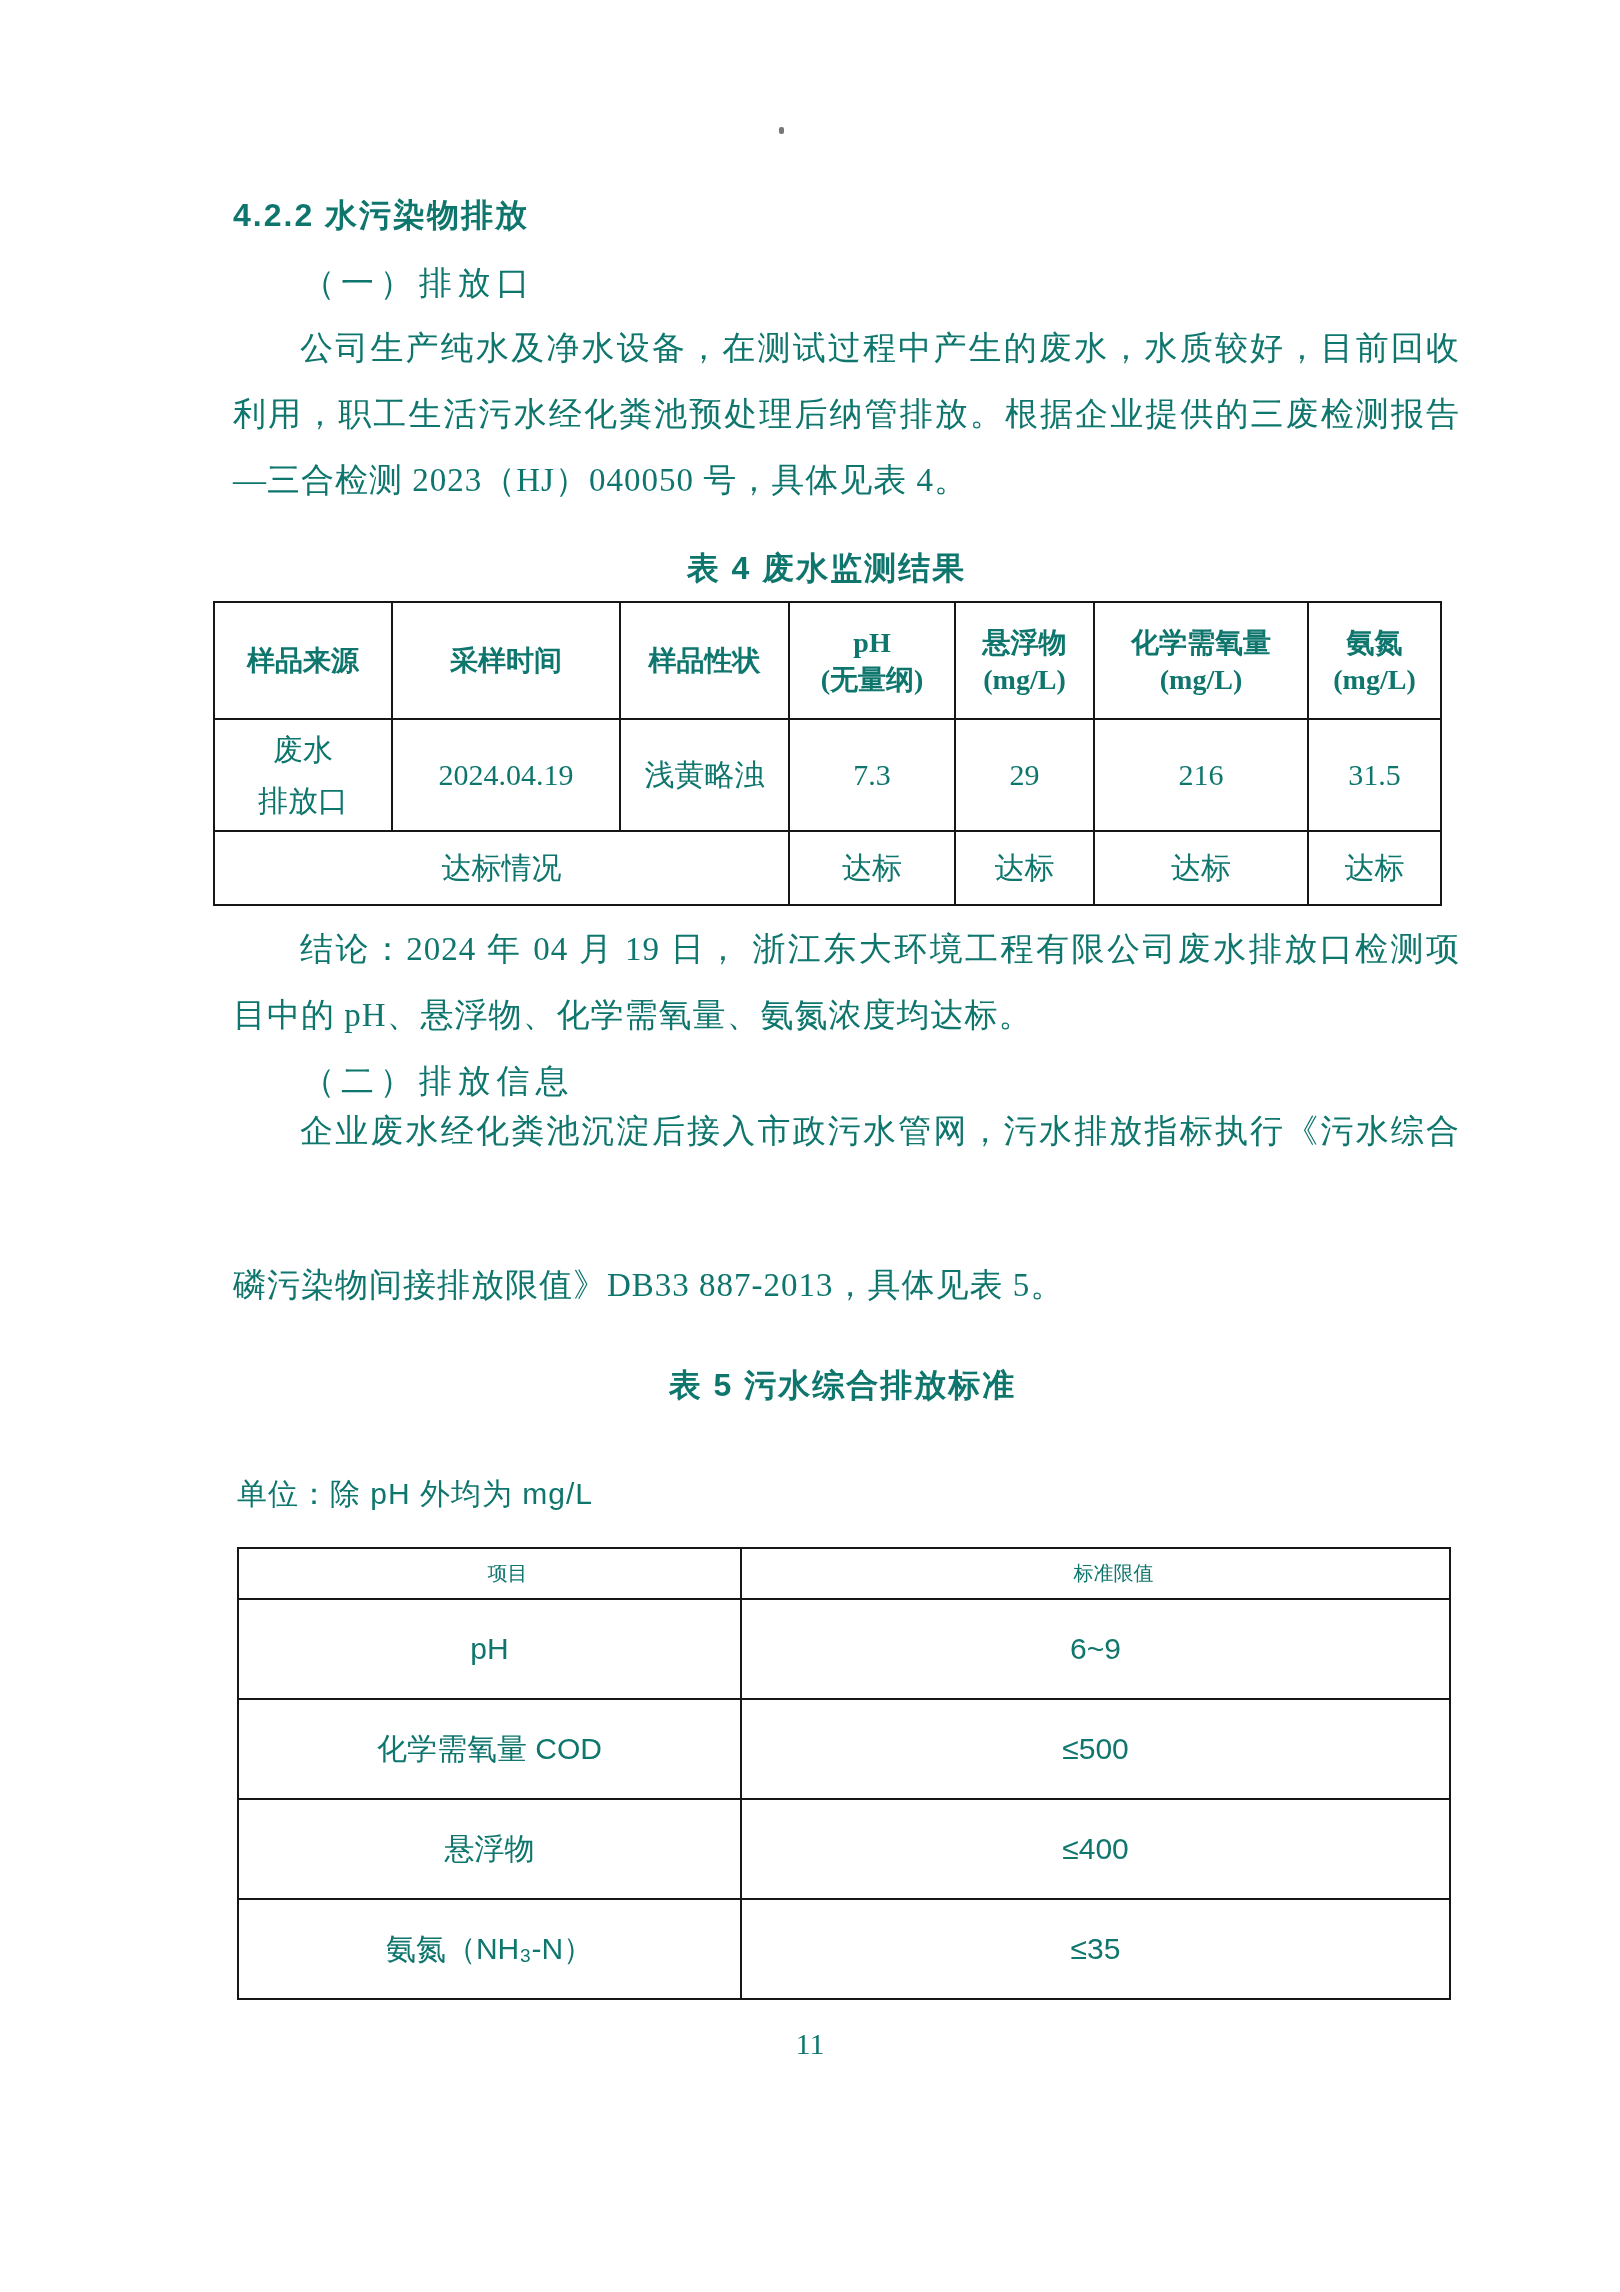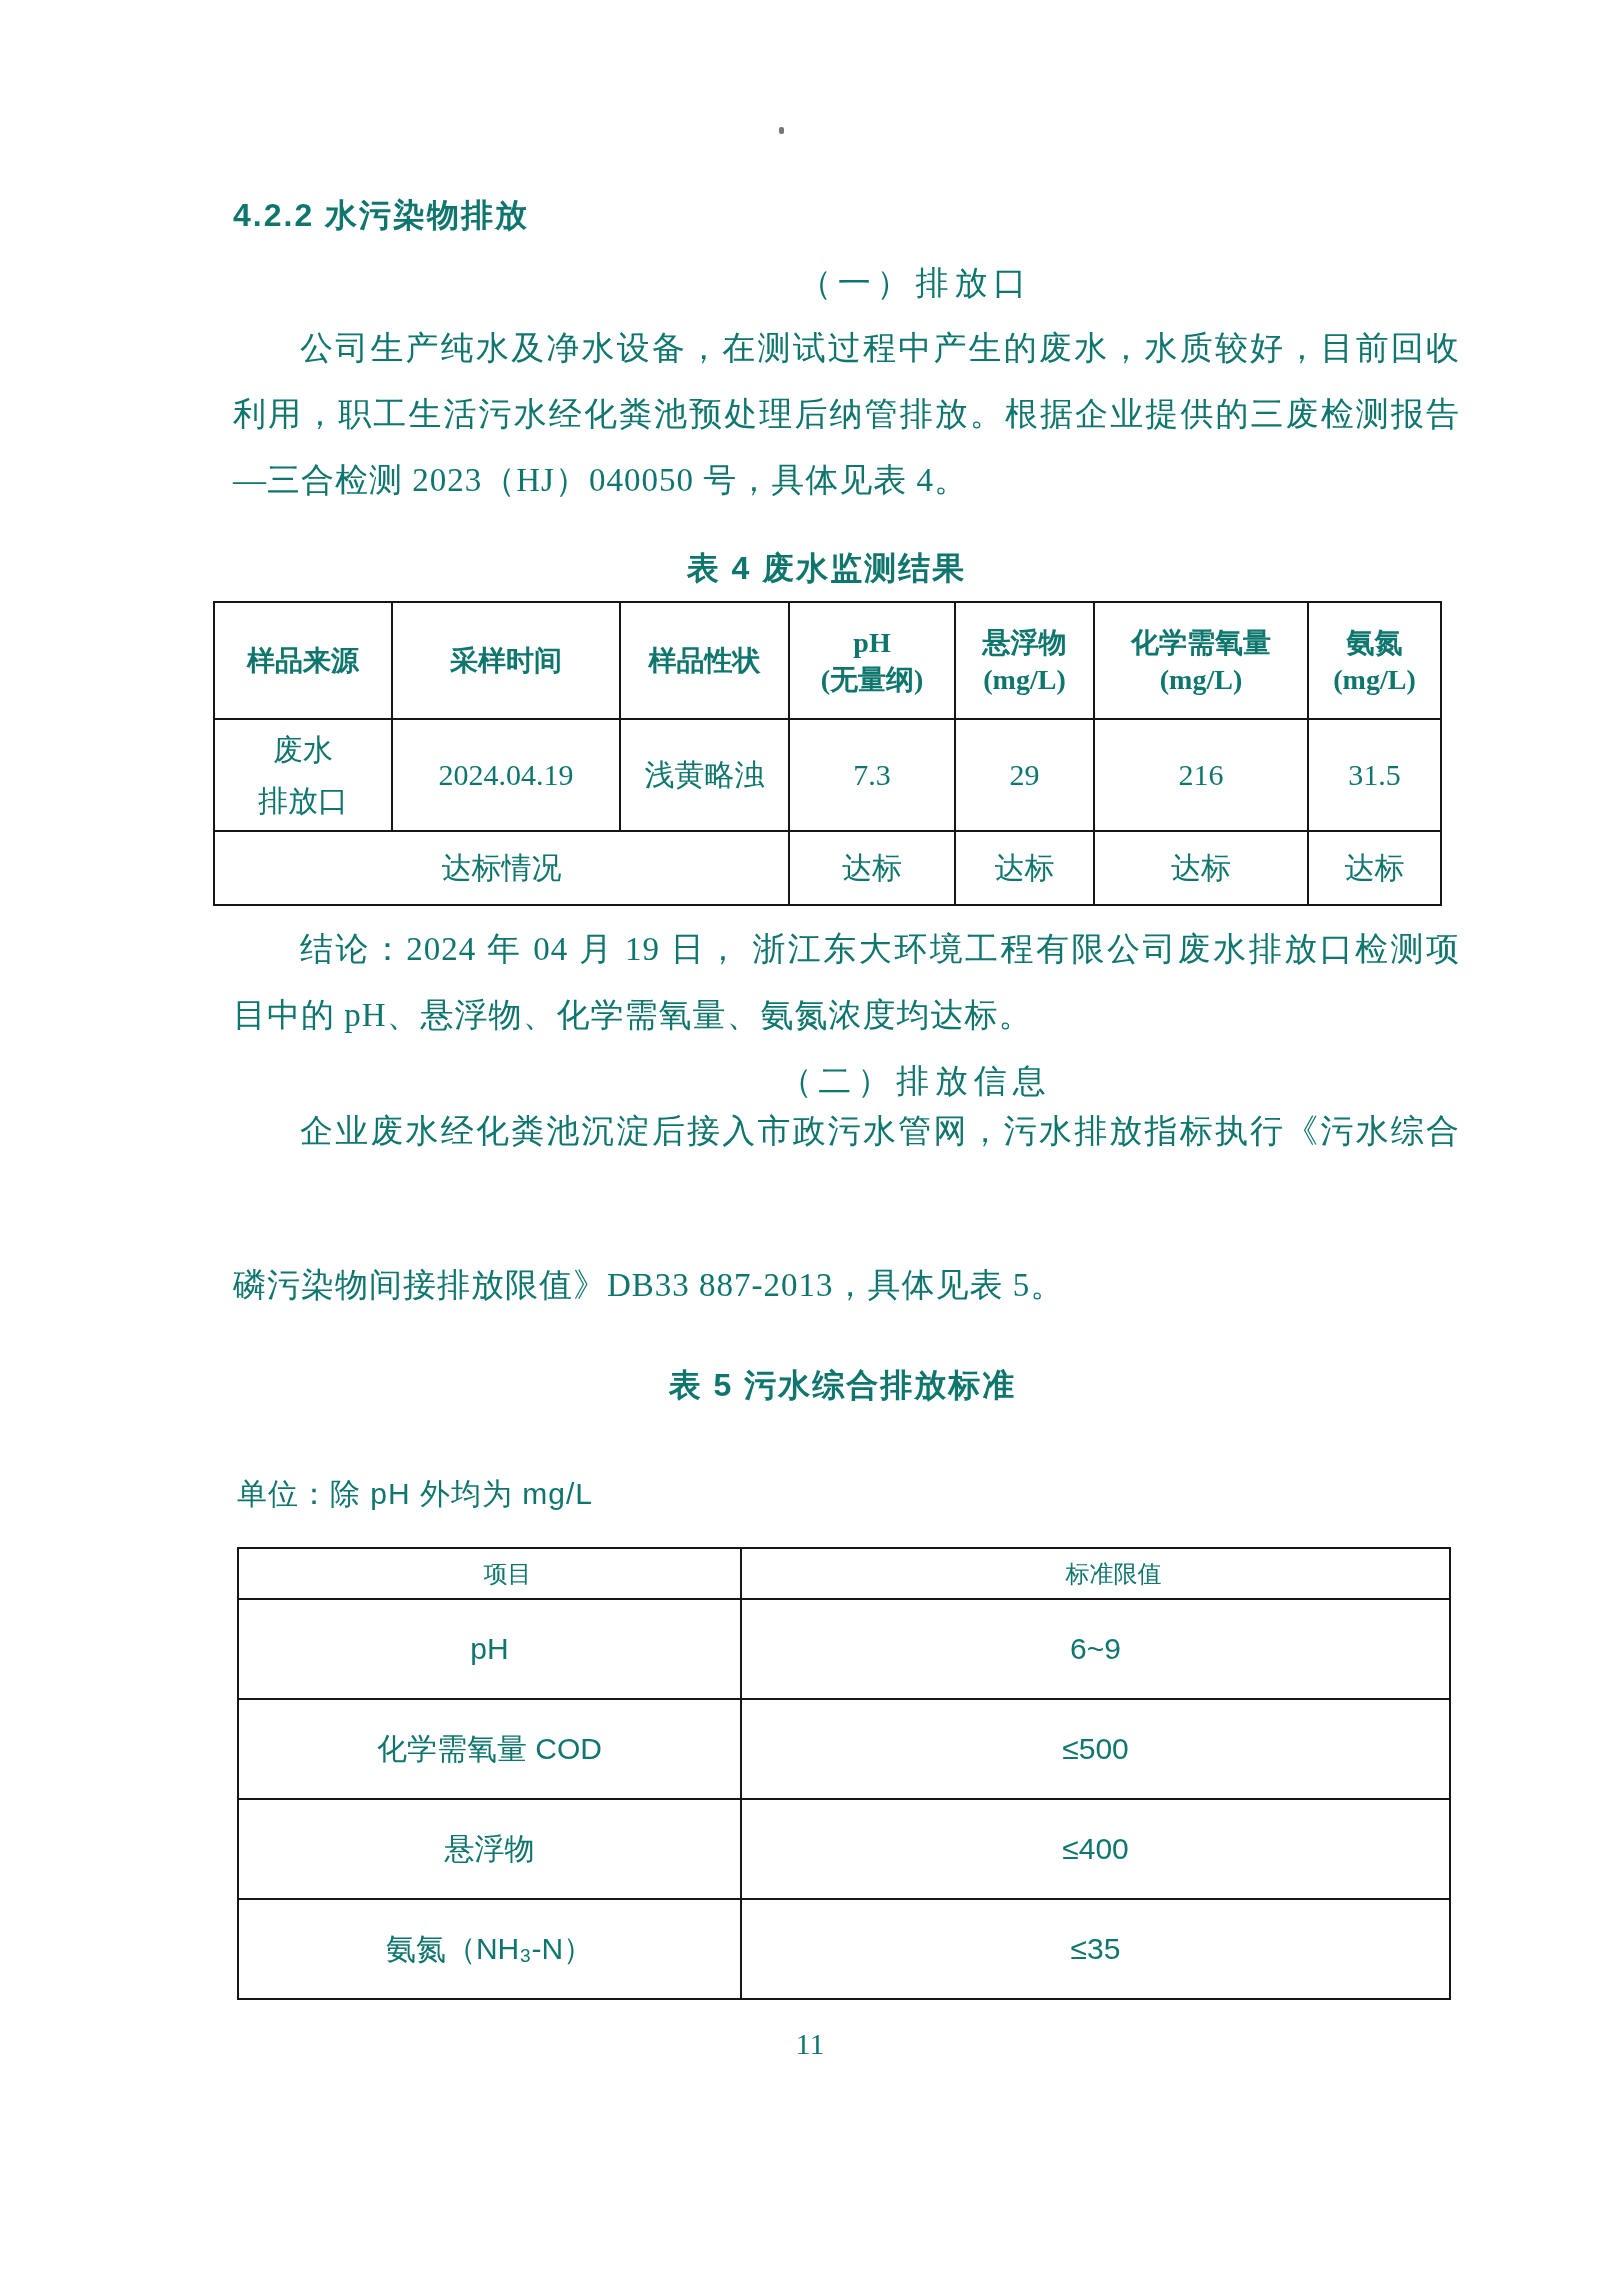--- a/index.html
+++ b/index.html
@@ -15,21 +15,21 @@
   .abs{position:absolute;}
   
   .sec-heading{
     left:233px;top:194px;width:1227px;
     font-family:"Liberation Sans","DejaVu Sans",sans-serif;
     font-weight:bold;font-size:32px;line-height:43px;
     letter-spacing:2px;
   }
   .sub-heading{
     left:233px;width:1227px;padding-left:69px;
-    font-size:33px;line-height:43px;letter-spacing:5.9px;text-align:center;
+    font-size:33px;line-height:43px;letter-spacing:5.9px;
   }
   
   .bline{
     left:233px;width:1227px;
     font-size:33px;line-height:43px;
     box-sizing:border-box;
     letter-spacing:1px;
     white-space:nowrap;
   }
   .fill{white-space:normal;text-align:justify;text-align-last:justify;}
@@ -67,21 +67,21 @@
     left:237px;top:1547px;width:1211px;
     font-family:"Liberation Sans","DejaVu Sans",sans-serif;
   }
   .t5{border:2.9px solid #161616;}
   .t5 th,.t5 td{
     border:2px solid #161616;
     text-align:center;vertical-align:middle;padding:0;
     font-family:"Liberation Sans","DejaVu Sans",sans-serif;
   }
   .t5 thead tr{height:51px;}
-  .t5 thead th{font-weight:normal;font-size:24px;border-bottom:2.9px solid #161616;padding-left:36px;}
+  .t5 thead th{font-weight:normal;font-size:20px;border-bottom:2.9px solid #161616;padding-left:36px;}
   .t5 tbody tr{height:100px;}
   .t5 tbody td{font-size:30px;}
   .unit-note{
     left:237px;top:1473px;width:1211px;
     font-family:"Liberation Sans","DejaVu Sans",sans-serif;
     font-size:30px;line-height:41px;text-align:left;
     letter-spacing:1px;
   }
   .page-number{
     left:0;top:2027px;width:1620px;

